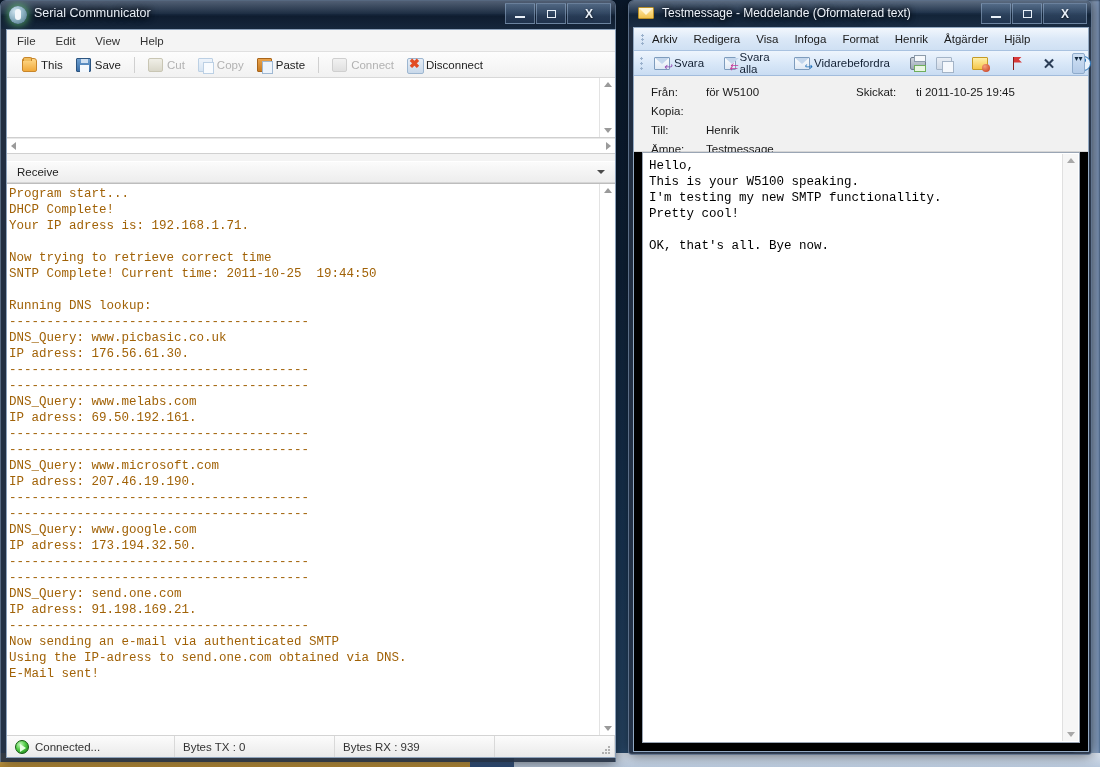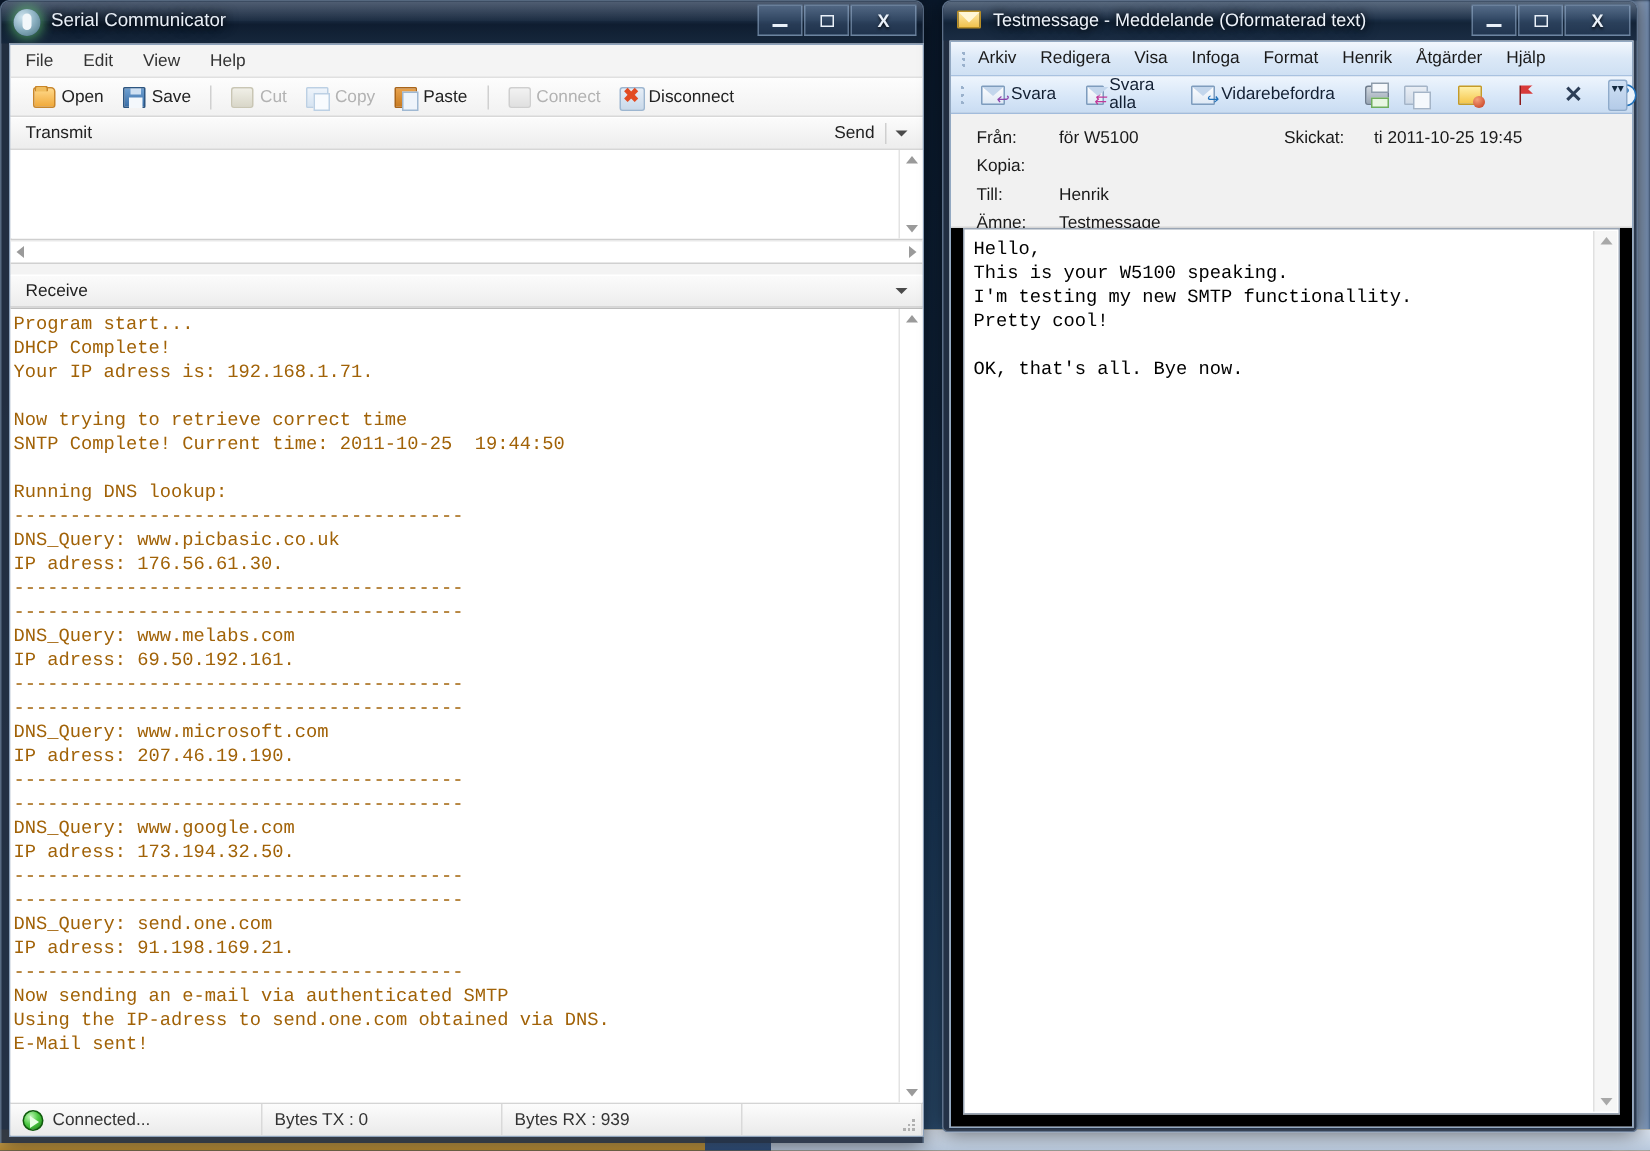--- a/index.html
+++ b/index.html
@@ -351,21 +351,21 @@
     <div class="menubar">
       <span>File</span>
       <span>Edit</span>
       <span>View</span>
       <span>Help</span>
     </div>
 
     <div class="toolbar">
       <div class="tb-item">
         <span class="ico ico-open"></span>
-        <span>Open</span>
+        <span>This</span>
       </div>
       <div class="tb-item">
         <span class="ico ico-save"></span>
         <span>Save</span>
       </div>
       <div class="tb-sep"></div>
       <div class="tb-item disabled">
         <span class="ico ico-cut"></span>
         <span>Cut</span>
       </div>
@@ -381,27 +381,20 @@
       <div class="tb-item disabled">
         <span class="ico ico-connect"></span>
         <span>Connect</span>
       </div>
       <div class="tb-item">
         <span class="ico ico-disc"></span>
         <span>Disconnect</span>
       </div>
     </div>
 
-    <div class="panel-head">
-      <span>Transmit</span>
-      <span class="spacer"></span>
-      <span class="send-label">Send</span>
-      <span class="vsep"></span>
-      <span class="caret-down"></span>
-    </div>
 
     <div class="tx-wrap">
       <textarea class="tx-area" placeholder="" style=""></textarea>
       <div class="vscroll">
         <span class="arrow-up"></span>
         <span class="arrow-dn"></span>
       </div>
     </div>
     <div class="hscroll">
       <span class="arrow-lt"></span>

